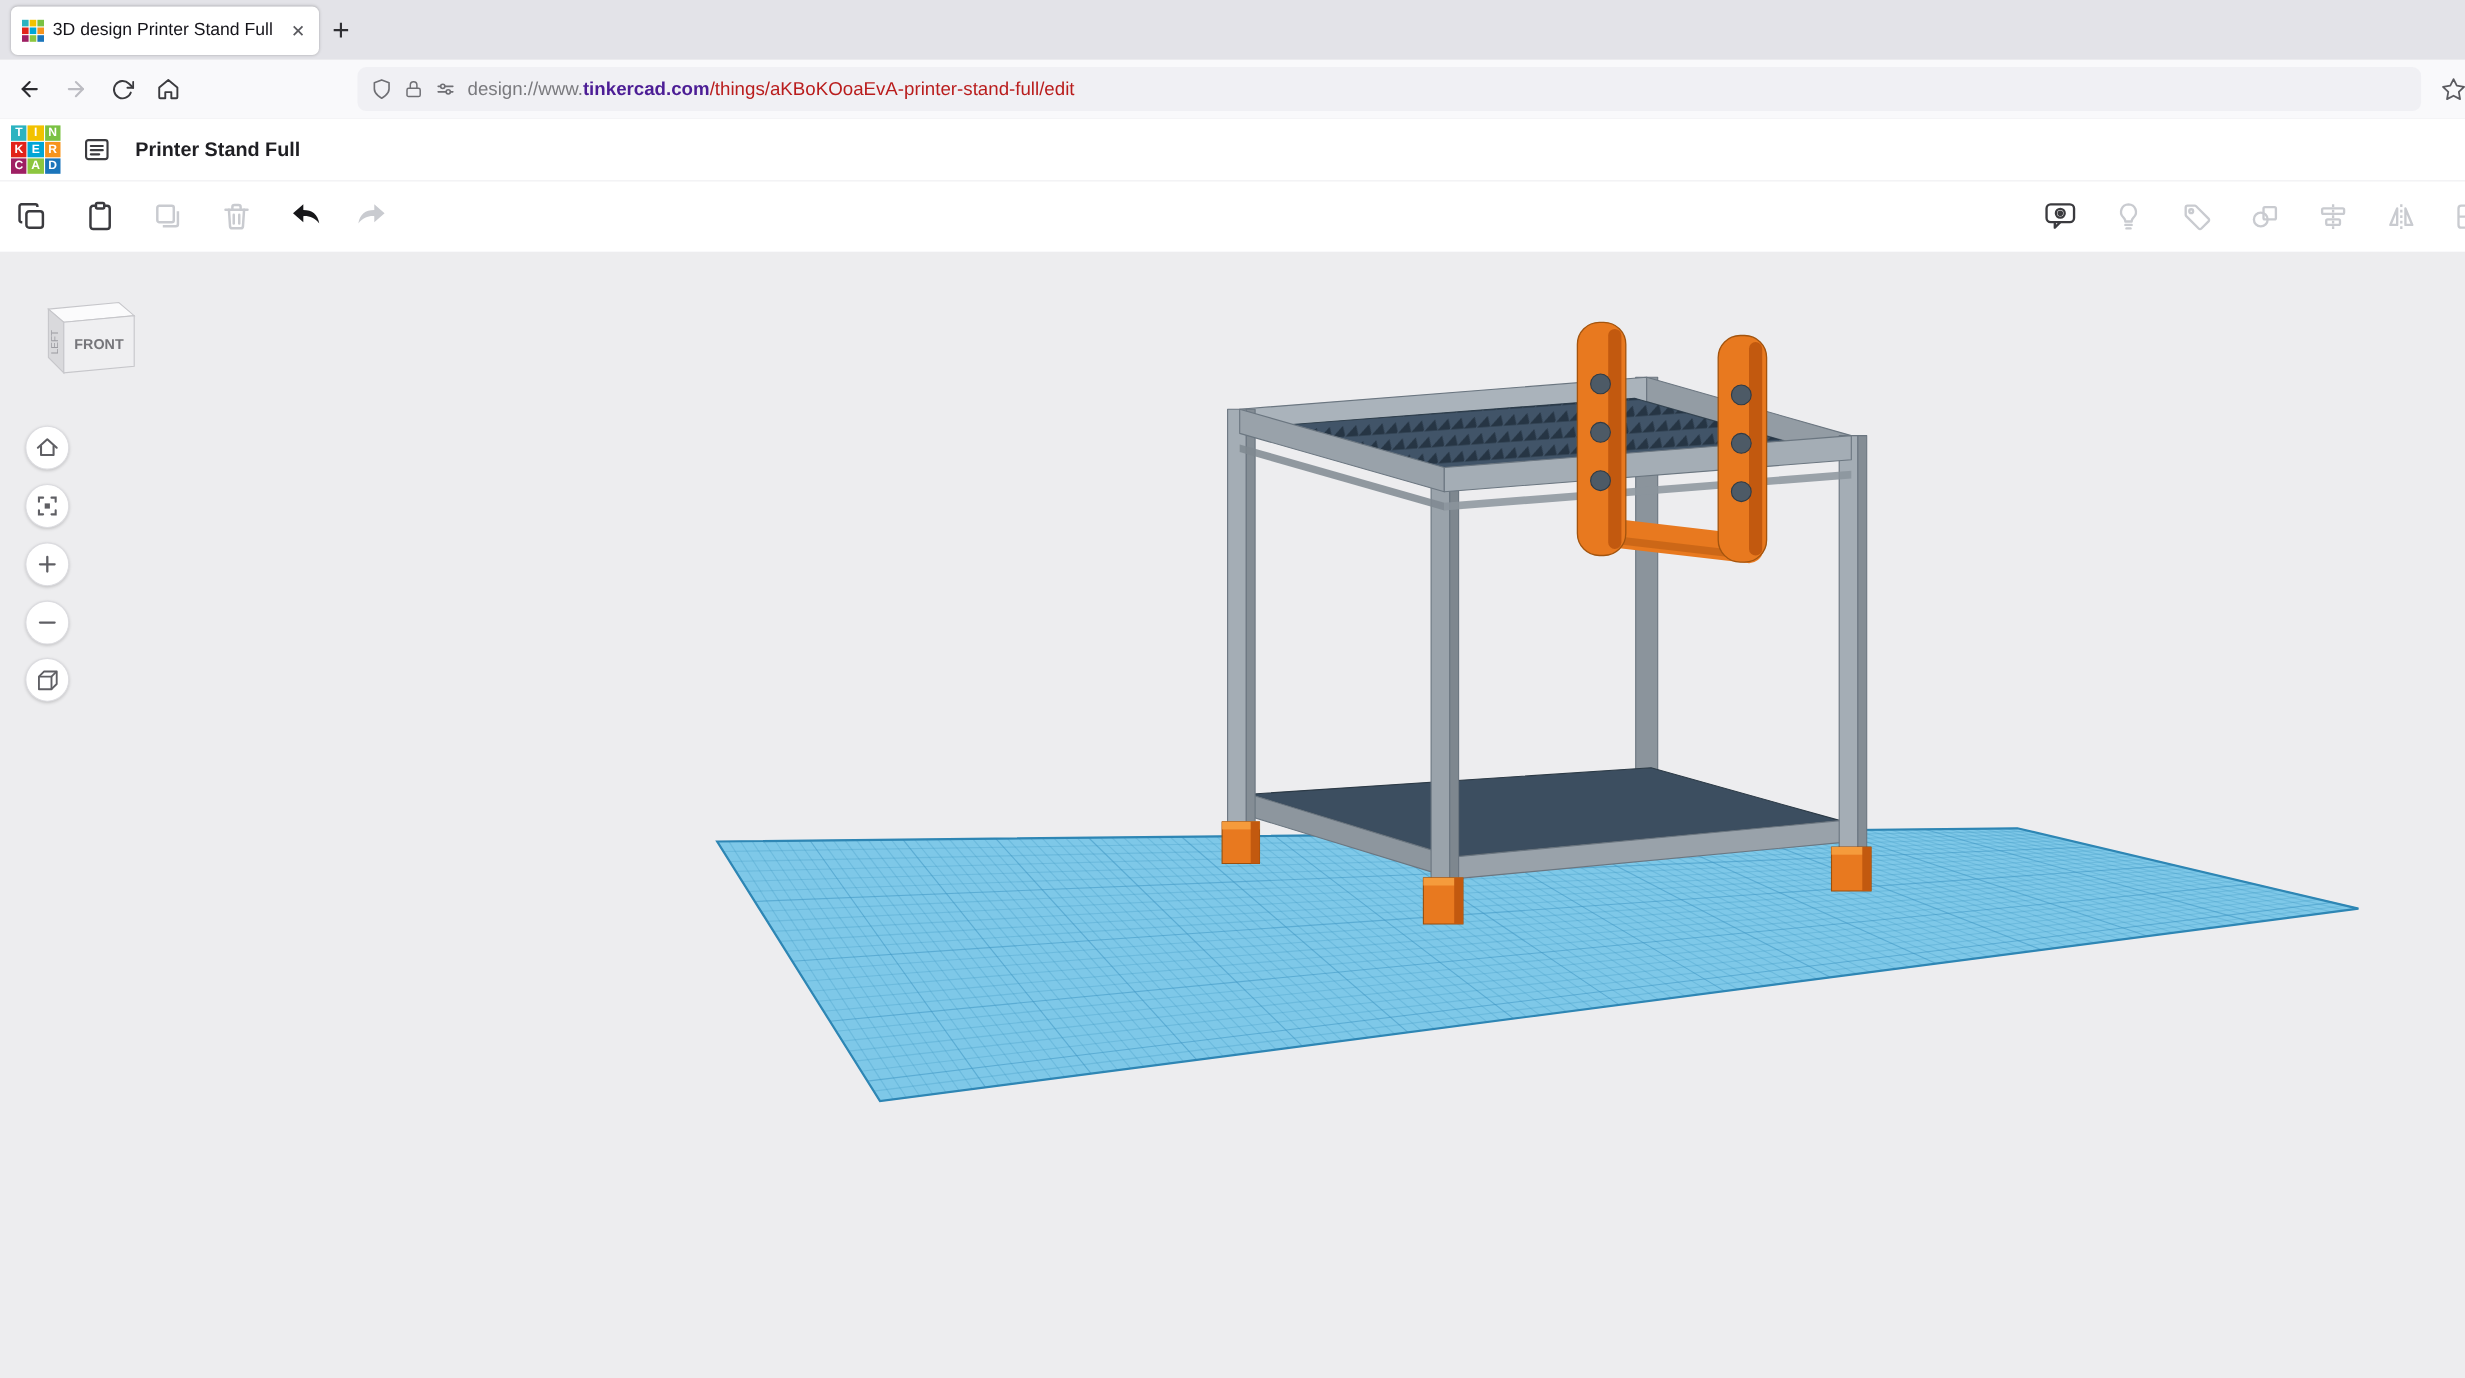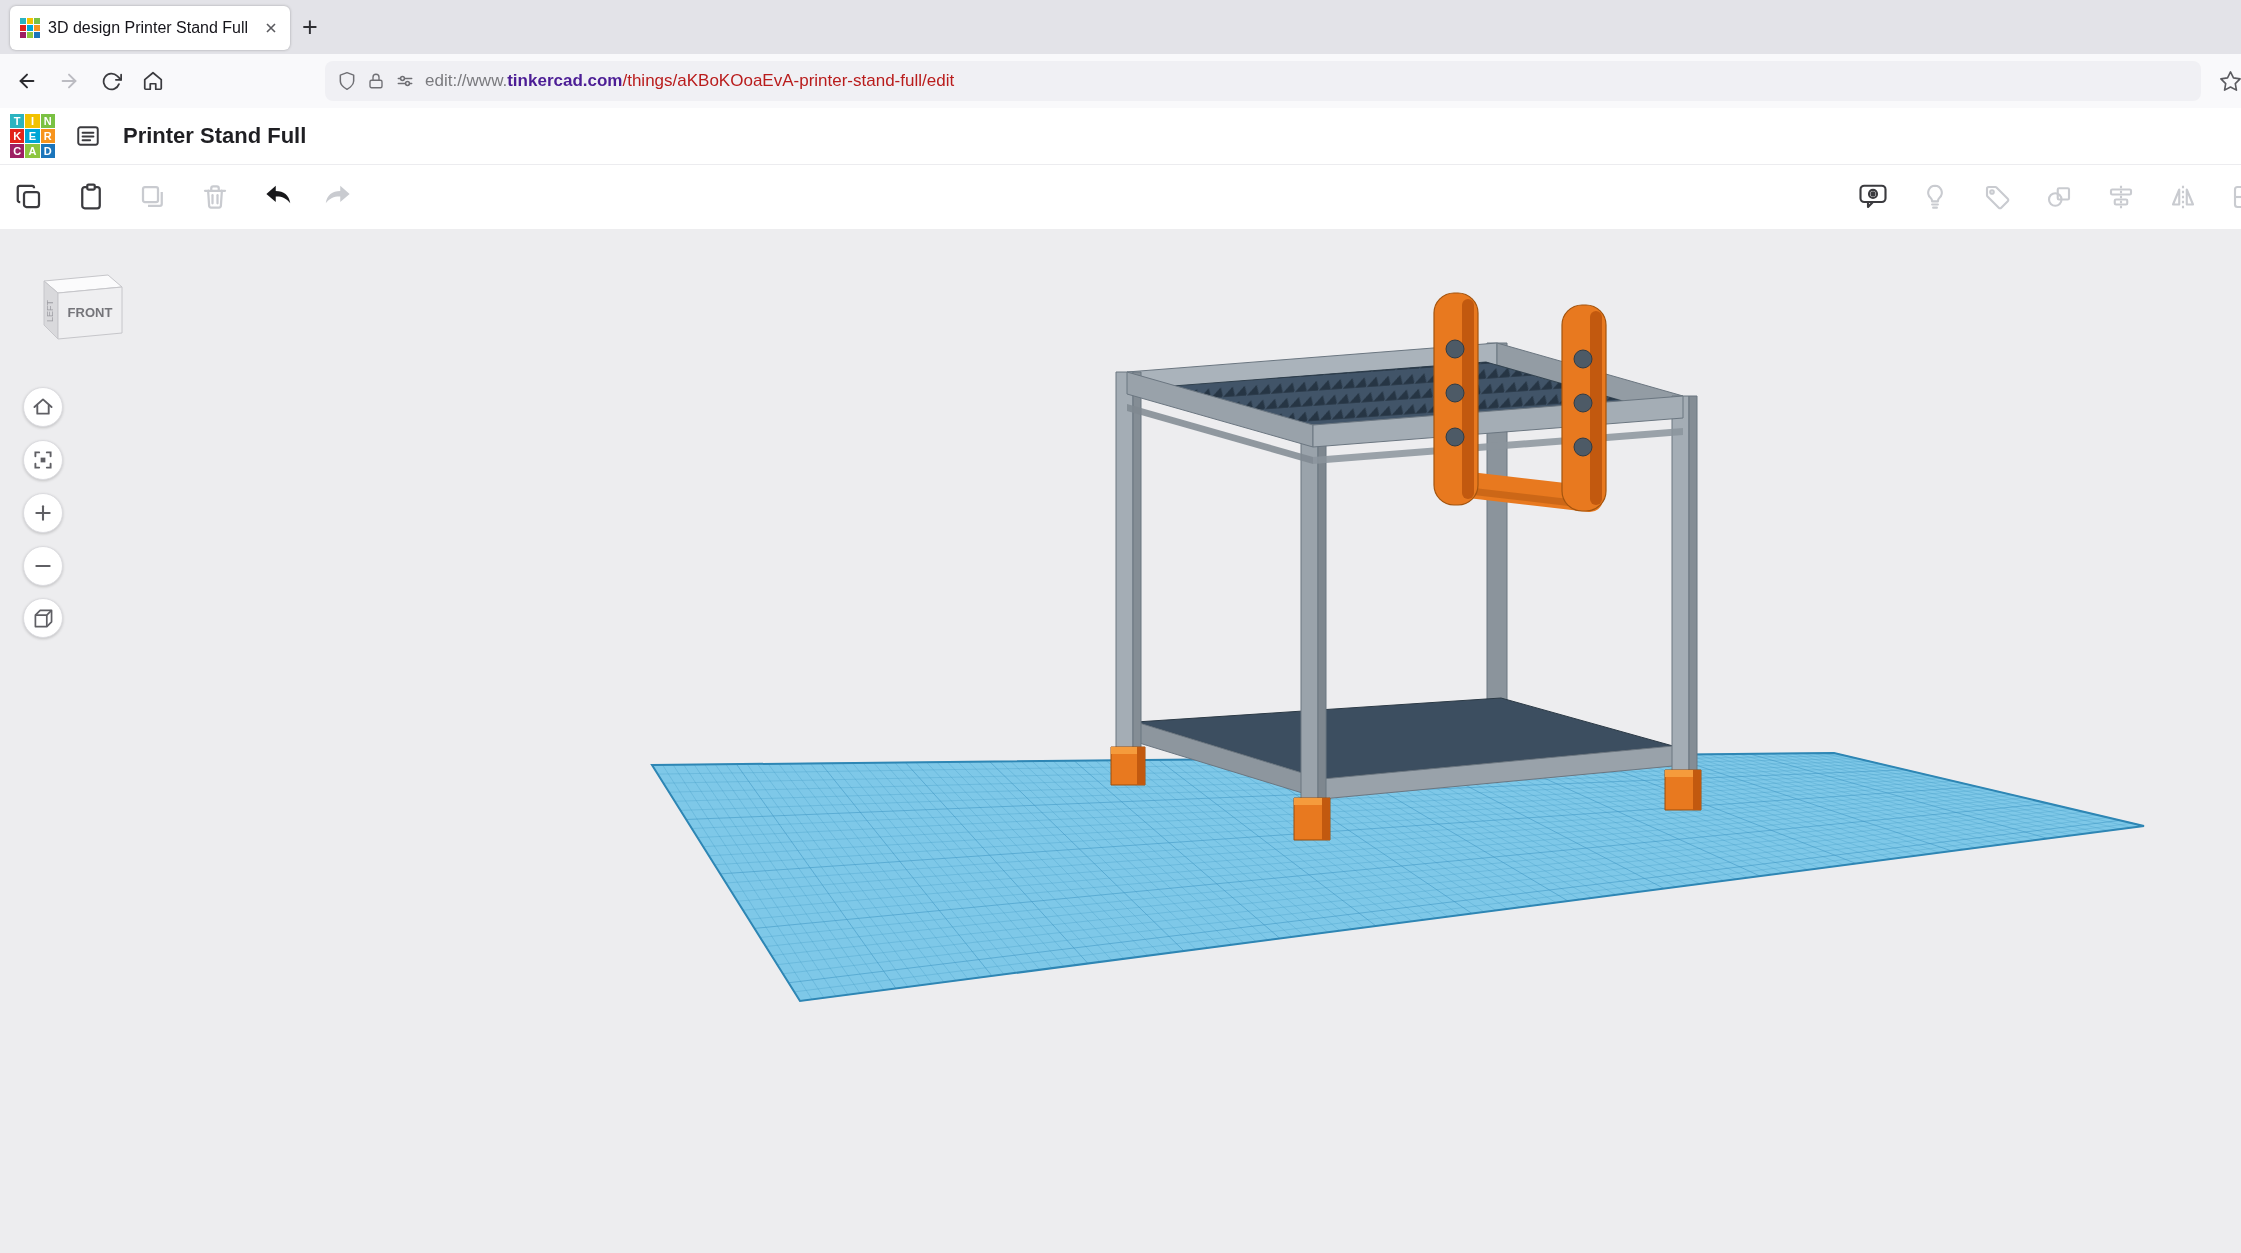--- a/index.html
+++ b/index.html
@@ -33,21 +33,21 @@
   
   .tkheader{position:absolute;top:108px;left:0;right:0;height:56px;background:#fff;border-bottom:1px solid #ececef;
             display:flex;align-items:center;}
   .logo{margin-left:10px;width:45px;height:45px;display:grid;grid-template-columns:repeat(3,1fr);
         grid-template-rows:repeat(3,1fr);gap:1px;flex:none;}
   .logo b{display:flex;align-items:center;justify-content:center;font-size:11px;font-weight:bold;color:#fff;}
   .t0{background:#2bb3c0}.t1{background:#f2c200}.t2{background:#7ac143}
   .t3{background:#e2231a}.t4{background:#00a6d6}.t5{background:#f7941d}
   .t6{background:#9e1f63}.t7{background:#8dc63f}.t8{background:#1b75bb}
   .menu-btn{margin-left:14px;width:38px;height:38px;display:flex;align-items:center;justify-content:center;flex:none;}
-  .doc-title{margin-left:16px;font-size:22px;font-weight:bold;color:#1f1f23;}
+  .doc-title{margin-left:16px;font-size:18px;font-weight:bold;color:#1f1f23;}
 
   
   .tktoolbar{position:absolute;top:165px;left:0;right:0;height:64px;background:#fff;border-bottom:1px solid #d9d9dd;overflow:hidden;}
   .tb-left,.tb-right{position:absolute;top:0;height:100%;display:flex;align-items:center;gap:28px;}
   .tb-left{left:12px;}
   .tb-right{left:1856px;}
   .tbtn{width:34px;height:34px;display:flex;align-items:center;justify-content:center;flex:none;}
   .ic-on{color:#3b3b3f;}
   .ic-strong{color:#17171a;}
   .ic-off{color:#c9cbd0;}
@@ -122,21 +122,21 @@
       <svg width="18" height="18" viewBox="0 0 24 24" fill="none" stroke="#6f6f74" stroke-width="1.8">
           <rect x="4" y="11" width="16" height="10" rx="2"></rect>
           <path d="M8 11V7a4 4 0 0 1 8 0v4"></path>
         </svg>
       <svg width="20" height="20" viewBox="0 0 24 24" fill="none" stroke="#6f6f74" stroke-width="1.8" stroke-linecap="round">
           <line x1="4" y1="9" x2="20" y2="9"></line>
           <circle cx="9" cy="9" r="2.3" fill="#f0f0f4"></circle>
           <line x1="4" y1="15" x2="20" y2="15"></line>
           <circle cx="15" cy="15" r="2.3" fill="#f0f0f4"></circle>
         </svg>
-      <span class="url-text"><span class="u-dim">edit://www.</span><span class="u-dom">tinkercad.com</span><span class="u-path">/things/aKBoKOoaEvA-printer-stand-full/edit</span></span>
+      <span class="url-text"><span class="u-dim">design://www.</span><span class="u-dom">tinkercad.com</span><span class="u-path">/things/aKBoKOoaEvA-printer-stand-full/edit</span></span>
     </div>
 
     <div class="star-btn">
       <svg width="23" height="23" viewBox="0 0 24 24" fill="none" stroke="#5b5b60" stroke-width="1.7" stroke-linejoin="round">
           <polygon points="12 2 15.09 8.26 22 9.27 17 14.14 18.18 21.02 12 17.77 5.82 21.02 7 14.14 2 9.27 8.91 8.26"></polygon>
         </svg>
     </div>
   </div>
 
   <div class="tkheader">

